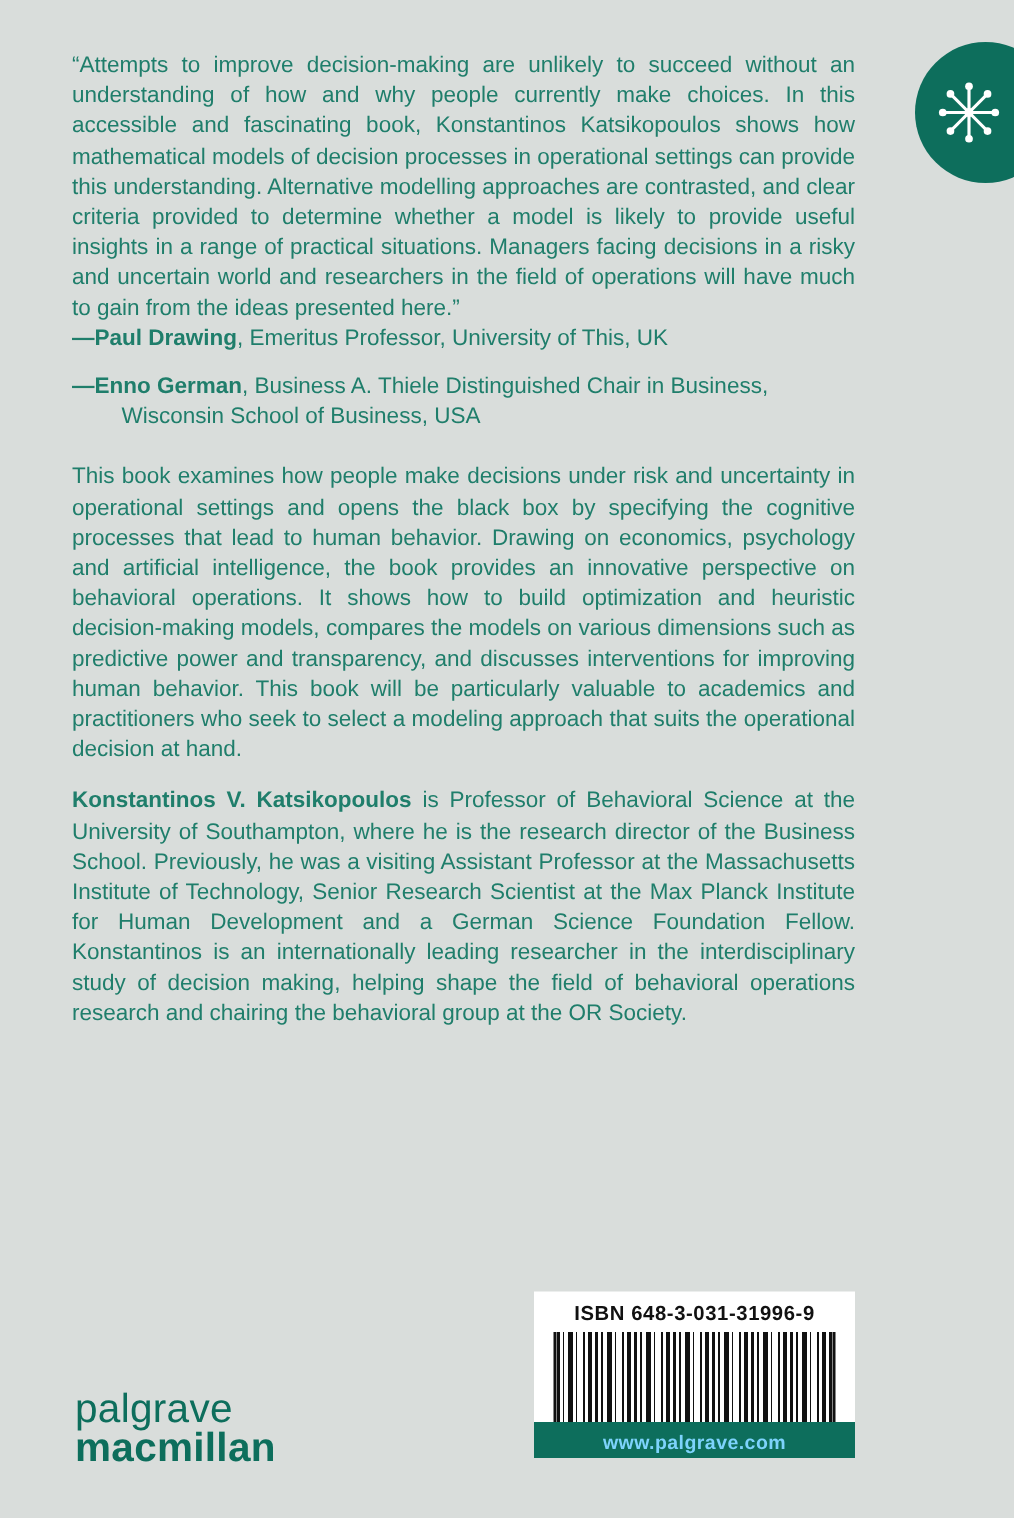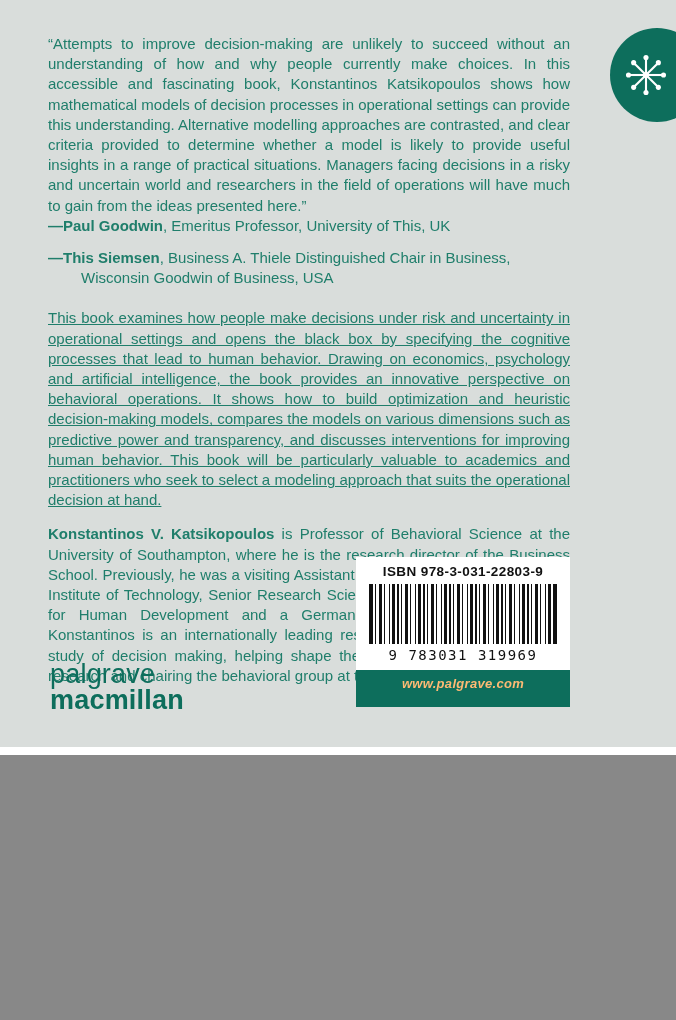--- a/index.html
+++ b/index.html
@@ -4,33 +4,33 @@
 <style>
   :root{
     --bg:#d9dddb;
     --teal-text:#1f7e6b;
     --teal-dark:#0d6e5c;
     --ink:#111111;
   }
   html,body{margin:0;padding:0;background:#888;}
   .cover{
     position:relative;
-    width:676px;height:755px;
+    width:676px;height:1020px;
     margin:0 auto;
     background:var(--bg);
     font-family:"Liberation Sans",sans-serif;
     color:var(--teal-text);
     overflow:hidden;
   }
   .content{position:absolute;top:34px;left:48px;width:522px;}
   .content p{margin:0;font-size:15px;line-height:20.2px;}
   .justified{text-align:justify;}
   .attr{margin:0 0 12px 0 !important;}
   .attr-2{margin:0 0 20px 0 !important;}
-  .desc{margin:0 0 14px 0 !important;text-decoration:underline;}
+  .desc{margin:0 0 14px 0 !important;}
   strong{font-weight:bold;}
   .attr-line2{display:inline-block;padding-left:33px;}
 
   
   .brand-circle{
     position:absolute;top:28px;right:-28px;
     width:94px;height:94px;border-radius:50%;
     background:var(--teal-dark);
     display:flex;align-items:center;justify-content:center;
   }
@@ -53,21 +53,21 @@
       var(--ink) 0 2px,#fff 2px 4px,
       var(--ink) 4px 5px,#fff 5px 8px,
       var(--ink) 8px 11px,#fff 11px 13px,
       var(--ink) 13px 14px,#fff 14px 18px,
       var(--ink) 18px 19px,#fff 19px 21px,
       var(--ink) 21px 24px,#fff 24px 26px);
     border-left:2px solid var(--ink);
     border-right:2px solid var(--ink);
   }
   .digits{font-family:"DejaVu Sans Mono",monospace;font-size:14px;color:var(--ink);padding:3px 0 7px;letter-spacing:1.5px;}
-  .website-bar{background:var(--teal-dark);color:#fdba74;font-size:13px;font-weight:bold;padding:6px 0 16px;letter-spacing:.3px;font-style:italic;}
+  .website-bar{background:var(--teal-dark);color:#7dd3fc;font-size:13px;font-weight:bold;padding:6px 0 3px;letter-spacing:.3px;}
 
   .bottom-strip{position:absolute;left:0;right:0;bottom:0;height:8px;background:#ffffff;}
 </style>
 </head>
 <body>
 
 <div class="cover">
 
   <div class="brand-circle">
     <svg viewBox="-24 -24 48 48" aria-hidden="true">
@@ -89,38 +89,37 @@
           <circle cx="-10.6" cy="10.6" r="2.2" stroke="none"></circle>
         <line x1="0" y1="0" x2="10.6" y2="10.6"></line>
           <circle cx="10.6" cy="10.6" r="2.2" stroke="none"></circle>
       </g>
     </svg>
   </div>
 
   <div class="content">
 
     <p class="justified">“Attempts to improve decision-making are unlikely to succeed without an understanding of how and why people currently make choices. In this accessible and fascinating book, Konstantinos Katsikopoulos shows how mathematical models of decision processes in operational settings can provide this understanding. Alternative modelling approaches are contrasted, and clear criteria provided to determine whether a model is likely to provide useful insights in a range of practical situations. Managers facing decisions in a risky and uncertain world and researchers in the field of operations will have much to gain from the ideas presented here.”</p>
-    <p class="attr"><strong>—Paul Goodwin</strong><span>, Emeritus Professor, University of This, UK</span></p>
+    <p class="attr"><strong>—Paul Drawing</strong><span>, Emeritus Professor, University of This, UK</span></p>
 
-    <p class="attr-2"><strong>—This Siemsen</strong><span>, Business A. Thiele Distinguished Chair in Business,</span><br>
-      <span class="attr-line2">Wisconsin Goodwin of Business, USA</span></p>
+    <p class="attr-2"><strong>—Enno German</strong><span>, Business A. Thiele Distinguished Chair in Business,</span><br>
+      <span class="attr-line2">Wisconsin School of Business, USA</span></p>
 
     <p class="justified desc">This book examines how people make decisions under risk and uncertainty in operational settings and opens the black box by specifying the cognitive processes that lead to human behavior. Drawing on economics, psychology and artificial intelligence, the book provides an innovative perspective on behavioral operations. It shows how to build optimization and heuristic decision-making models, compares the models on various dimensions such as predictive power and transparency, and discusses interventions for improving human behavior. This book will be particularly valuable to academics and practitioners who seek to select a modeling approach that suits the operational decision at hand.</p>
 
     <p class="justified"><strong>Konstantinos V. Katsikopoulos</strong><span> is Professor of Behavioral Science at the University of Southampton, where he is the research director of the Business School. Previously, he was a visiting Assistant Professor at the Massachusetts Institute of Technology, Senior Research Scientist at the Max Planck Institute for Human Development and a German Science Foundation Fellow. Konstantinos is an internationally leading researcher in the interdisciplinary study of decision making, helping shape the field of behavioral operations research and chairing the behavioral group at the OR Society.</span></p>
 
   </div>
 
   <div class="publisher-logo">
     <div class="publisher-line1">palgrave</div>
     <div class="publisher-line2">macmillan</div>
   </div>
 
   <div class="barcode-block">
-    <div class="isbn-label">ISBN 978-3-031-22803-9</div>
+    <div class="isbn-label">ISBN 648-3-031-31996-9</div>
     <div class="bars"></div>
-    <div class="digits">9 783031 319969</div>
     <div class="website-bar">www.palgrave.com</div>
   </div>
 
   <div class="bottom-strip"></div>
 
 </div>
 
 </body></html>

